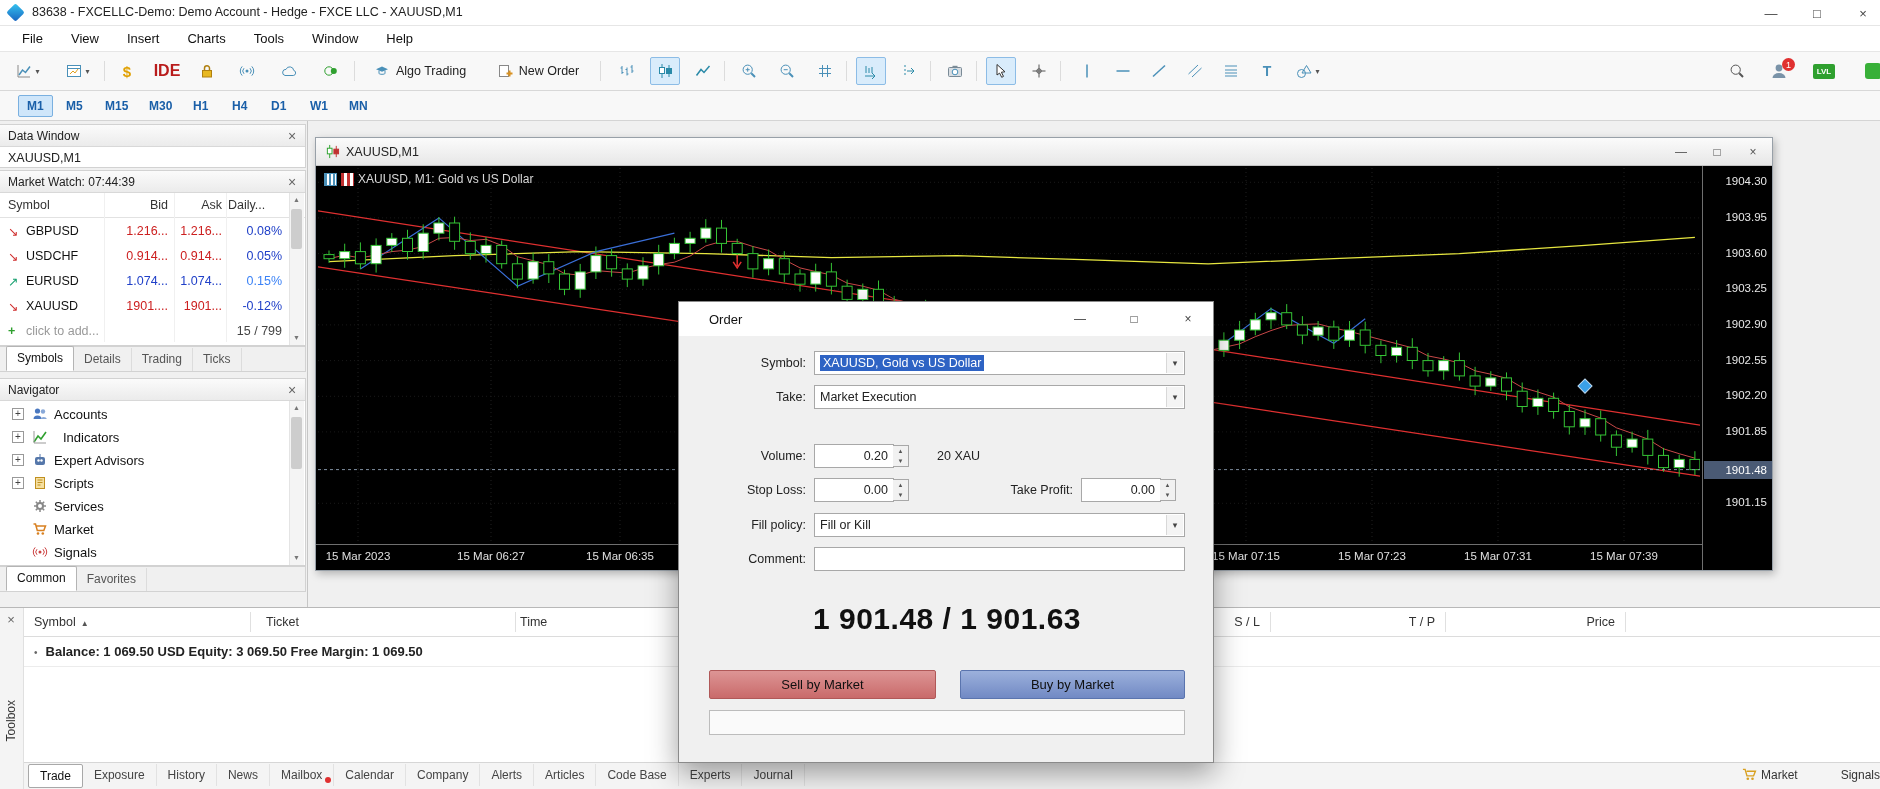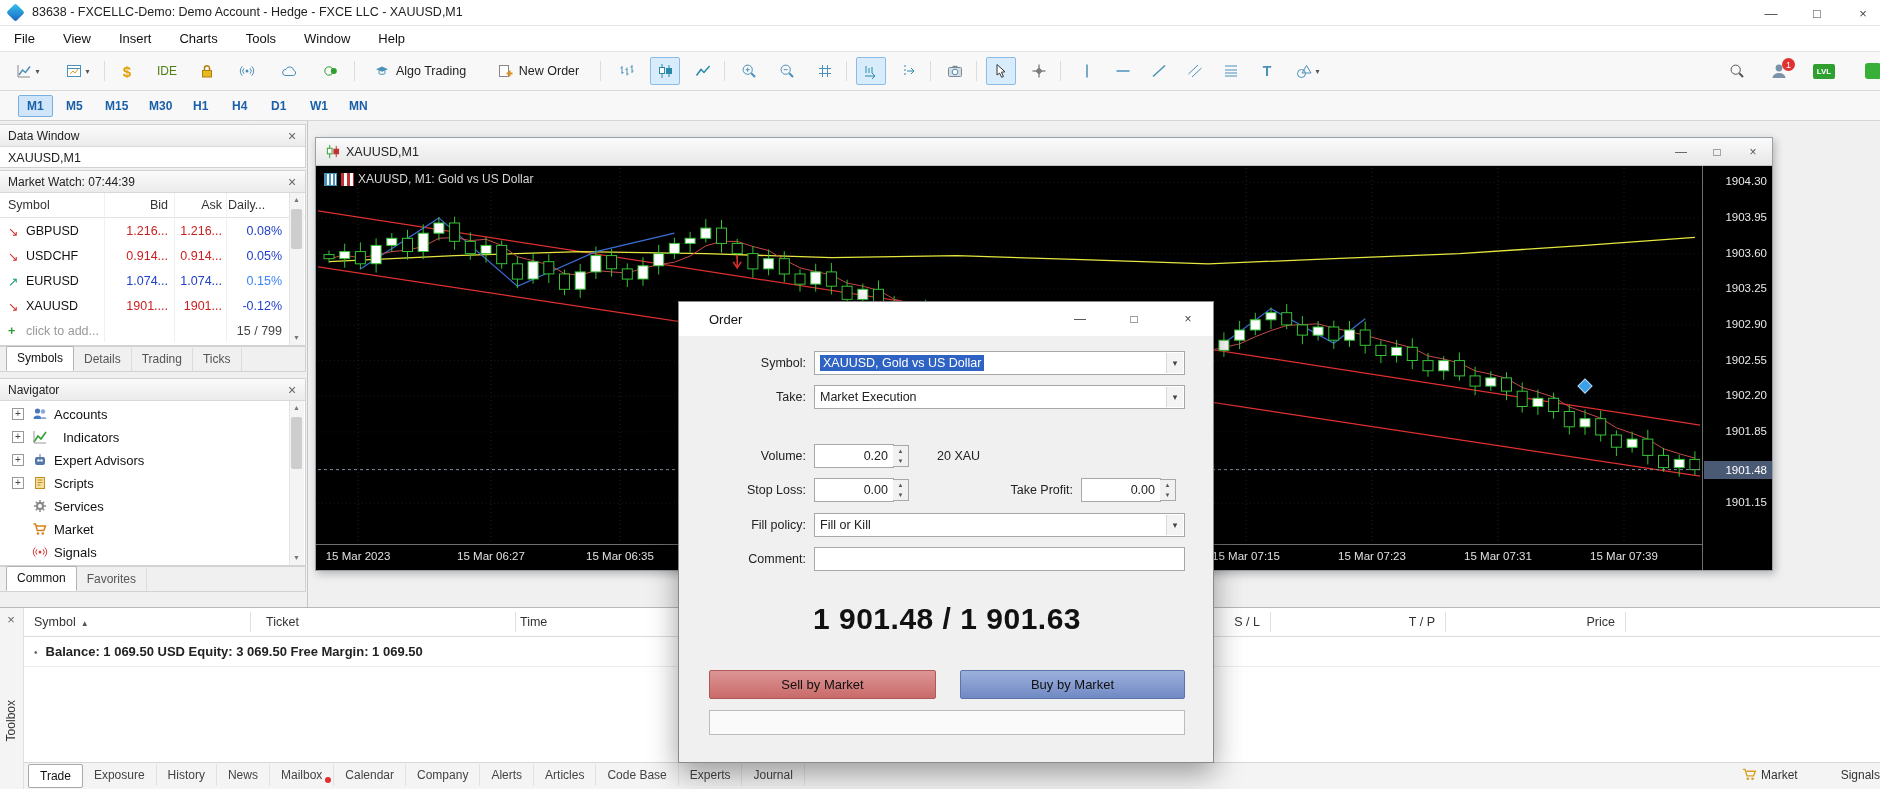--- a/index.html
+++ b/index.html
@@ -4,21 +4,21 @@
 <style>
 *{box-sizing:border-box;margin:0;padding:0}
 body{width:1880px;height:789px;overflow:hidden;position:relative;background:#f0f0f0;
  font-family:"Liberation Sans",sans-serif;font-size:13px;color:#222;cursor:default}
 
 #titlebar{position:absolute;left:0;top:0;width:1880px;height:26px;background:#fff;border-bottom:1px solid #e6e6e6;z-index:40}
 #logo{position:absolute;left:9px;top:6px;width:13px;height:13px;transform:rotate(45deg);
  background:linear-gradient(135deg,#35c4f0,#1a64c0);border-radius:2px}
 #titletext{position:absolute;left:32px;top:5px;font-size:12.5px;color:#222}
 .winctl{position:absolute;top:2px;width:38px;height:22px;display:flex;align-items:center;justify-content:center;color:#444;font-size:13px}
-#menubar{position:absolute;left:0;top:26px;width:1880px;height:26px;background:#fff;border-bottom:1px solid #e6e6e6;z-index:40}
+#menubar{position:absolute;left:0;top:26px;width:1880px;height:26px;background:#fff;border-bottom:1px solid #e6e6e6;padding-left:8px;z-index:40}
 .menuitem{display:inline-block;padding:5px 14px;font-size:13px;color:#111}
 #toolbar{position:absolute;left:0;top:52px;width:1880px;height:39px;background:#f8f8f8;border-bottom:1px solid #d8d8d8;z-index:40}
 .tbtn{position:absolute;top:5px;height:28px;display:flex;align-items:center;justify-content:center;border:1px solid transparent;border-radius:2px;padding:0 3px}
 .tbtn.sel{background:#d9ecfb;border-color:#8cbce6}
 .tsep{position:absolute;top:9px;width:1px;height:20px;background:#dcdcdc}
 .tlabel{font-size:12.5px;color:#222;margin-left:6px;white-space:nowrap}
 .caret{font-size:8px;color:#555;margin-left:3px}
 #tfbar{position:absolute;left:0;top:91px;width:1880px;height:30px;background:#f8f8f8;border-bottom:1px solid #d4d4d4;z-index:40}
 .tf{position:absolute;top:4px;height:22px;padding:0 8px;display:flex;align-items:center;color:#1a5fa8;font-weight:700;font-size:12px;border:1px solid transparent;border-radius:2px}
 .tf.sel{background:#cfe6fa;border-color:#7ab0e0}
@@ -96,21 +96,21 @@
         <line x1="1.5" y1="5.5" x2="14.5" y2="5.5" stroke="#4a90b8"></line>
         <path d="M4 11 l3-3 2 2 3-4" stroke="#e0a020" fill="none"></path>
       </svg>
     <span class="caret">▾</span>
   </div>
   <div class="tsep" style="left:104px"></div>
   <div class="tbtn" style="left:112px;width:30px">
       <span style="color:#e0a000;font-weight:700;font-size:15px">$</span>
     </div>
   <div class="tbtn" style="left:148px;width:38px">
-      <span style="color:#4d7c0f;font-weight:400;font-size:12px">IDE</span>
+      <span style="color:#b91c1c;font-weight:700;font-size:16px">IDE</span>
     </div>
   <div class="tbtn" style="left:192px;width:30px">
     <svg width="16" height="16" viewBox="0 0 16 16">
         <path d="M5.5 7.5 V5.2 a2.5 2.5 0 0 1 5 0 V7.5" fill="none" stroke="#b08010" stroke-width="1.5"></path>
         <rect x="3.5" y="7.5" width="9" height="6.5" fill="#e8b820" stroke="#b08010"></rect>
       </svg>
   </div>
   <div class="tbtn" style="left:232px;width:30px">
     <svg width="16" height="16" viewBox="0 0 16 16">
         <circle cx="8" cy="8" r="1.5" fill="#4a90b8"></circle>

